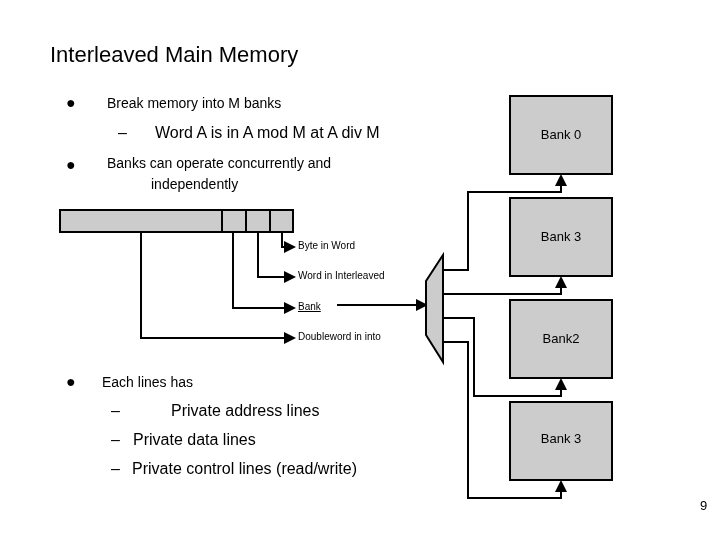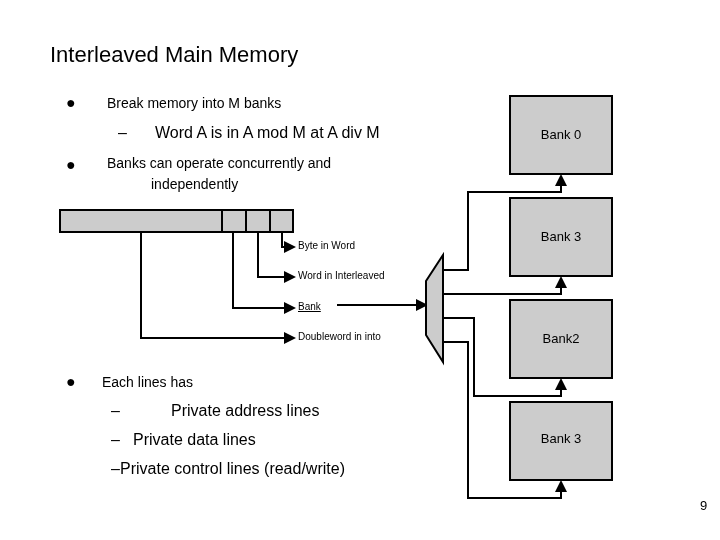--- a/index.html
+++ b/index.html
@@ -30,21 +30,21 @@
 <div class="bullet" style="left:107px;top:173px;margin-left:44px;">independently</div>
 
 <span class="dot" style="left:66px;top:373px;">●</span>
 <div class="bullet" style="left:102px;top:371px;">Each lines has</div>
 
 <span class="sub" style="left:111px;top:402px;">–</span>
 <div class="sub" style="left:133px;top:402px;margin-left:38px;">Private address lines</div>
 <span class="sub" style="left:111px;top:431px;">–</span>
 <div class="sub" style="left:133px;top:431px;text-align:right;">Private data lines</div>
 <span class="sub" style="left:111px;top:460px;">–</span>
-<div class="sub" style="left:120px;top:460px;text-align:center;">Private control lines (read/write)</div>
+<div class="sub" style="left:132px;top:460px;text-align:center;">Private control lines (read/write)</div>
 
 <svg width="720" height="540">
   <defs>
     <marker id="arr" markerWidth="6" markerHeight="6" refX="5" refY="3" orient="auto">
       <path d="M0,0 L6,3 L0,6 z" fill="#000"></path>
     </marker>
   </defs>
 
   <rect x="60" y="210" width="233" height="22" fill="#cccccc" stroke="#000" stroke-width="2"></rect>
   <line x1="222" y1="210" x2="222" y2="232" stroke="#000" stroke-width="2"></line>

